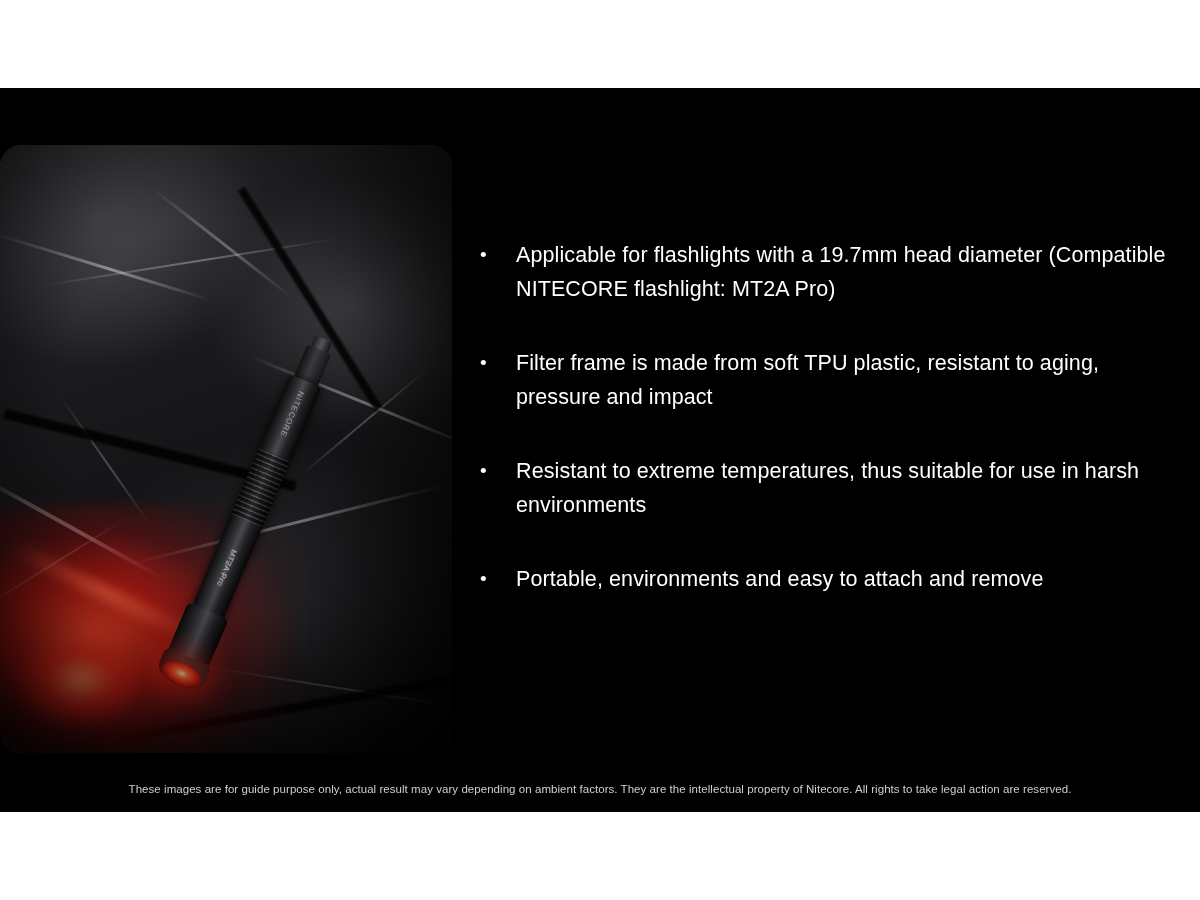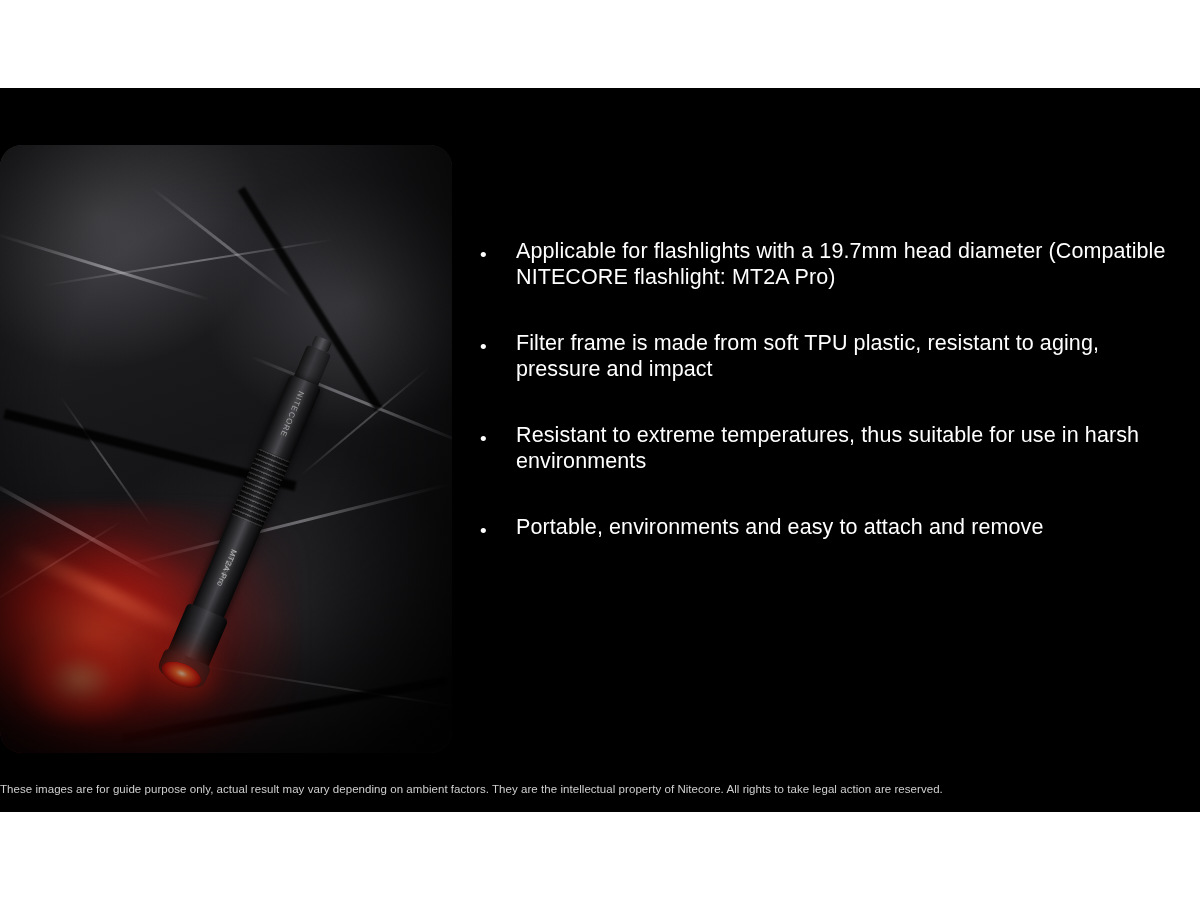--- a/index.html
+++ b/index.html
@@ -247,32 +247,32 @@
     width: 36px;
     color: #ffffff;
     font-size: 19px;
     line-height: 34px;
     text-align: left;
   }
   .feature-text {
     flex: 1 1 auto;
     color: #ffffff;
     font-size: 21.5px;
-    line-height: 26px;
+    line-height: 34px;
     font-weight: 400;
     letter-spacing: 0.1px;
   }
 
   
   .disclaimer {
     position: absolute;
     left: 0;
     top: 695px;
     width: 1200px;
-    text-align: left;
+    text-align: center;
     color: #cfcfcf;
     font-size: 11.5px;
     letter-spacing: 0.05px;
   }
 </style>
 </head>
 <body>
 
 <div class="page">
 

